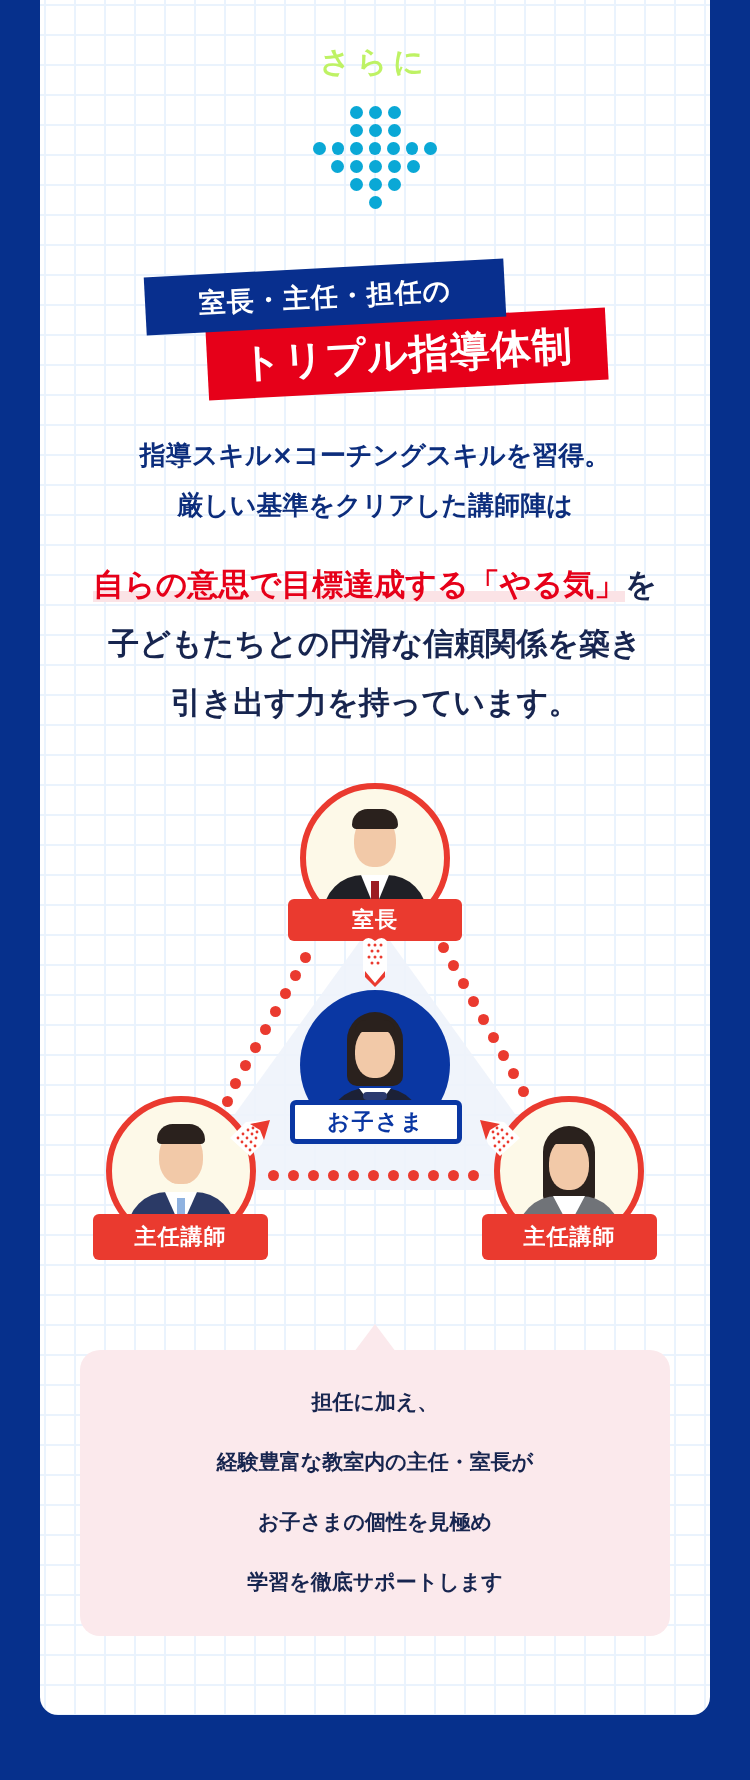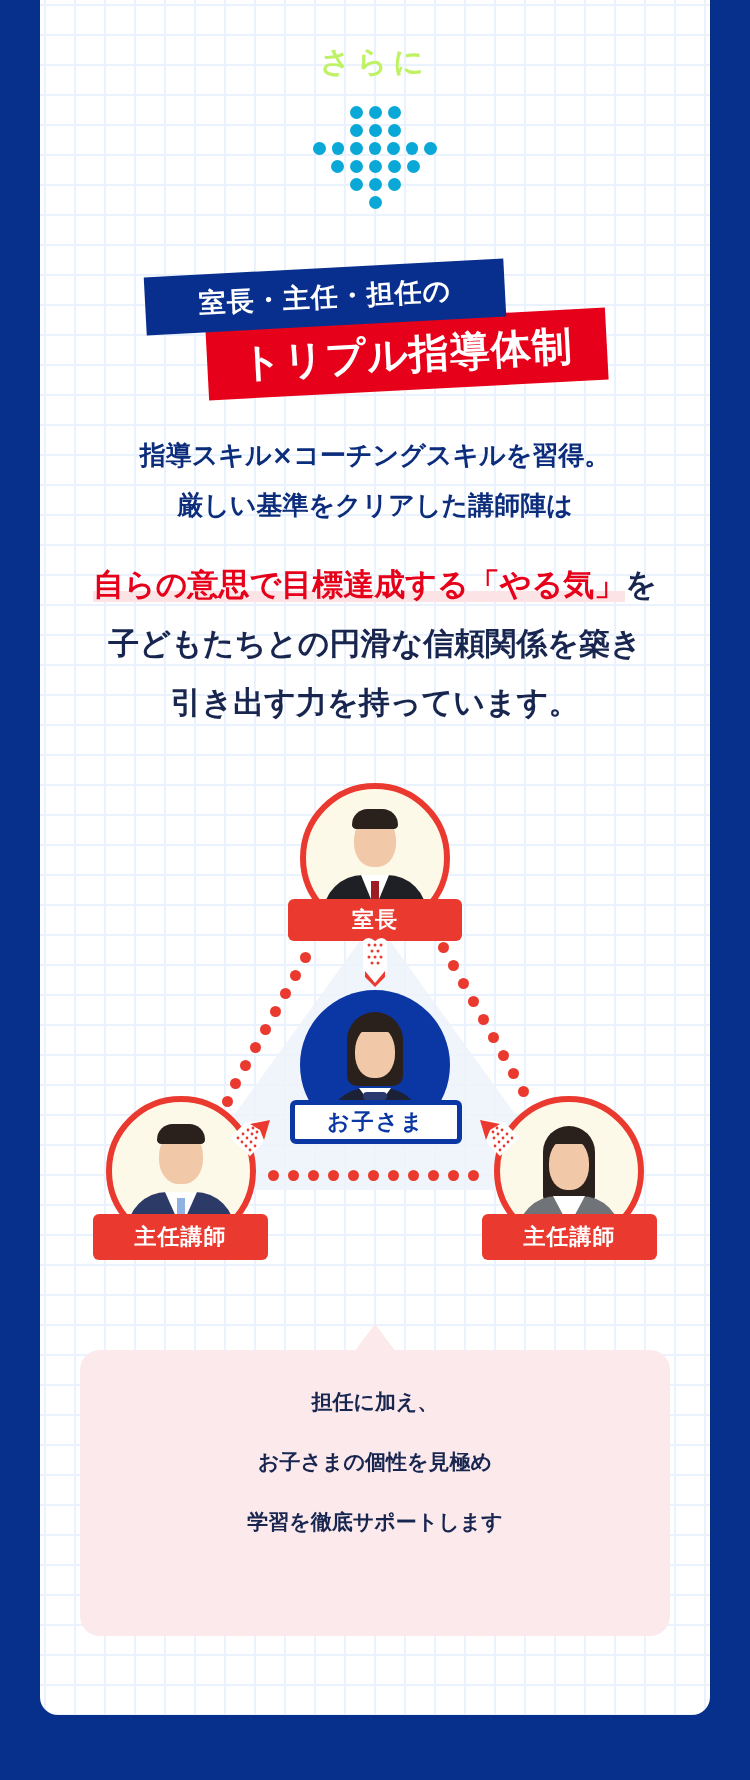--- a/index.html
+++ b/index.html
@@ -296,15 +296,16 @@
       <circle cx="18" cy="20" r="1.4"></circle>
     <circle cx="24" cy="32" r="1.4"></circle>
       <circle cx="19" cy="28" r="1.4"></circle>
   </g>
 </svg>
 
 <div class="abs bubble-tail"></div>
 <div class="abs bubble"></div>
 <div class="abs bubble-text">
   <div>担任に加え、</div>
+  <div>経験豊富な教室内の主任・室長が</div>
   <div>お子さまの個性を見極め</div>
   <div>学習を徹底サポートします</div>
 </div>
 
 </body></html>

